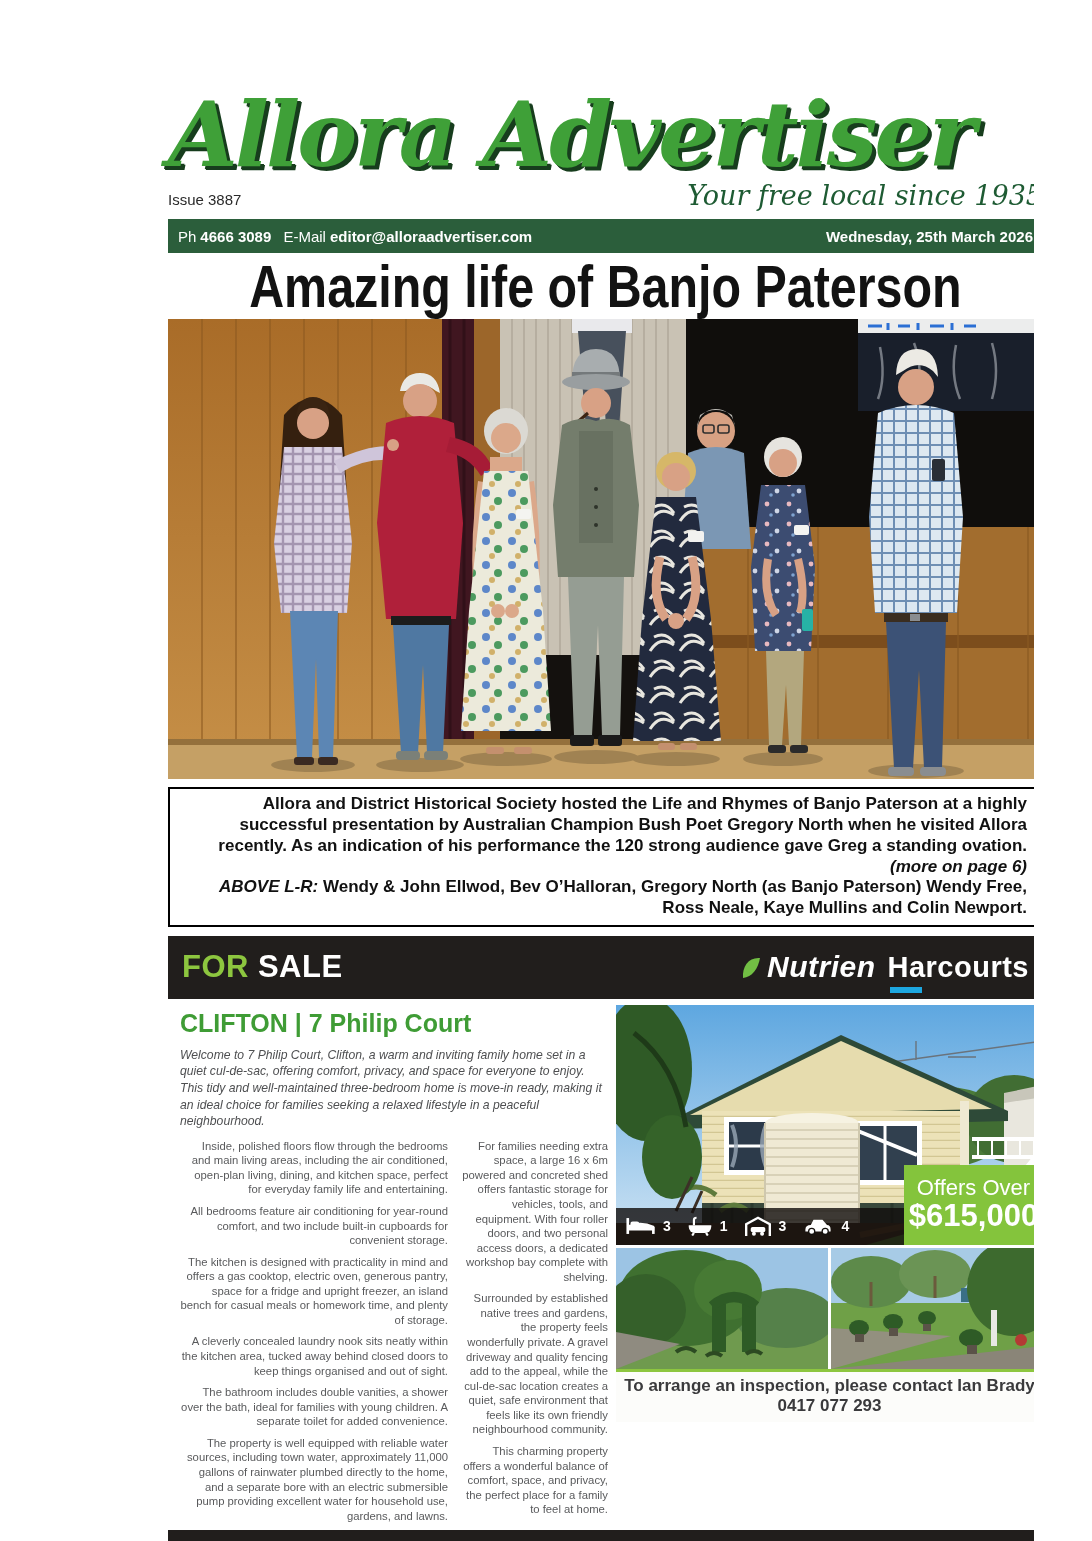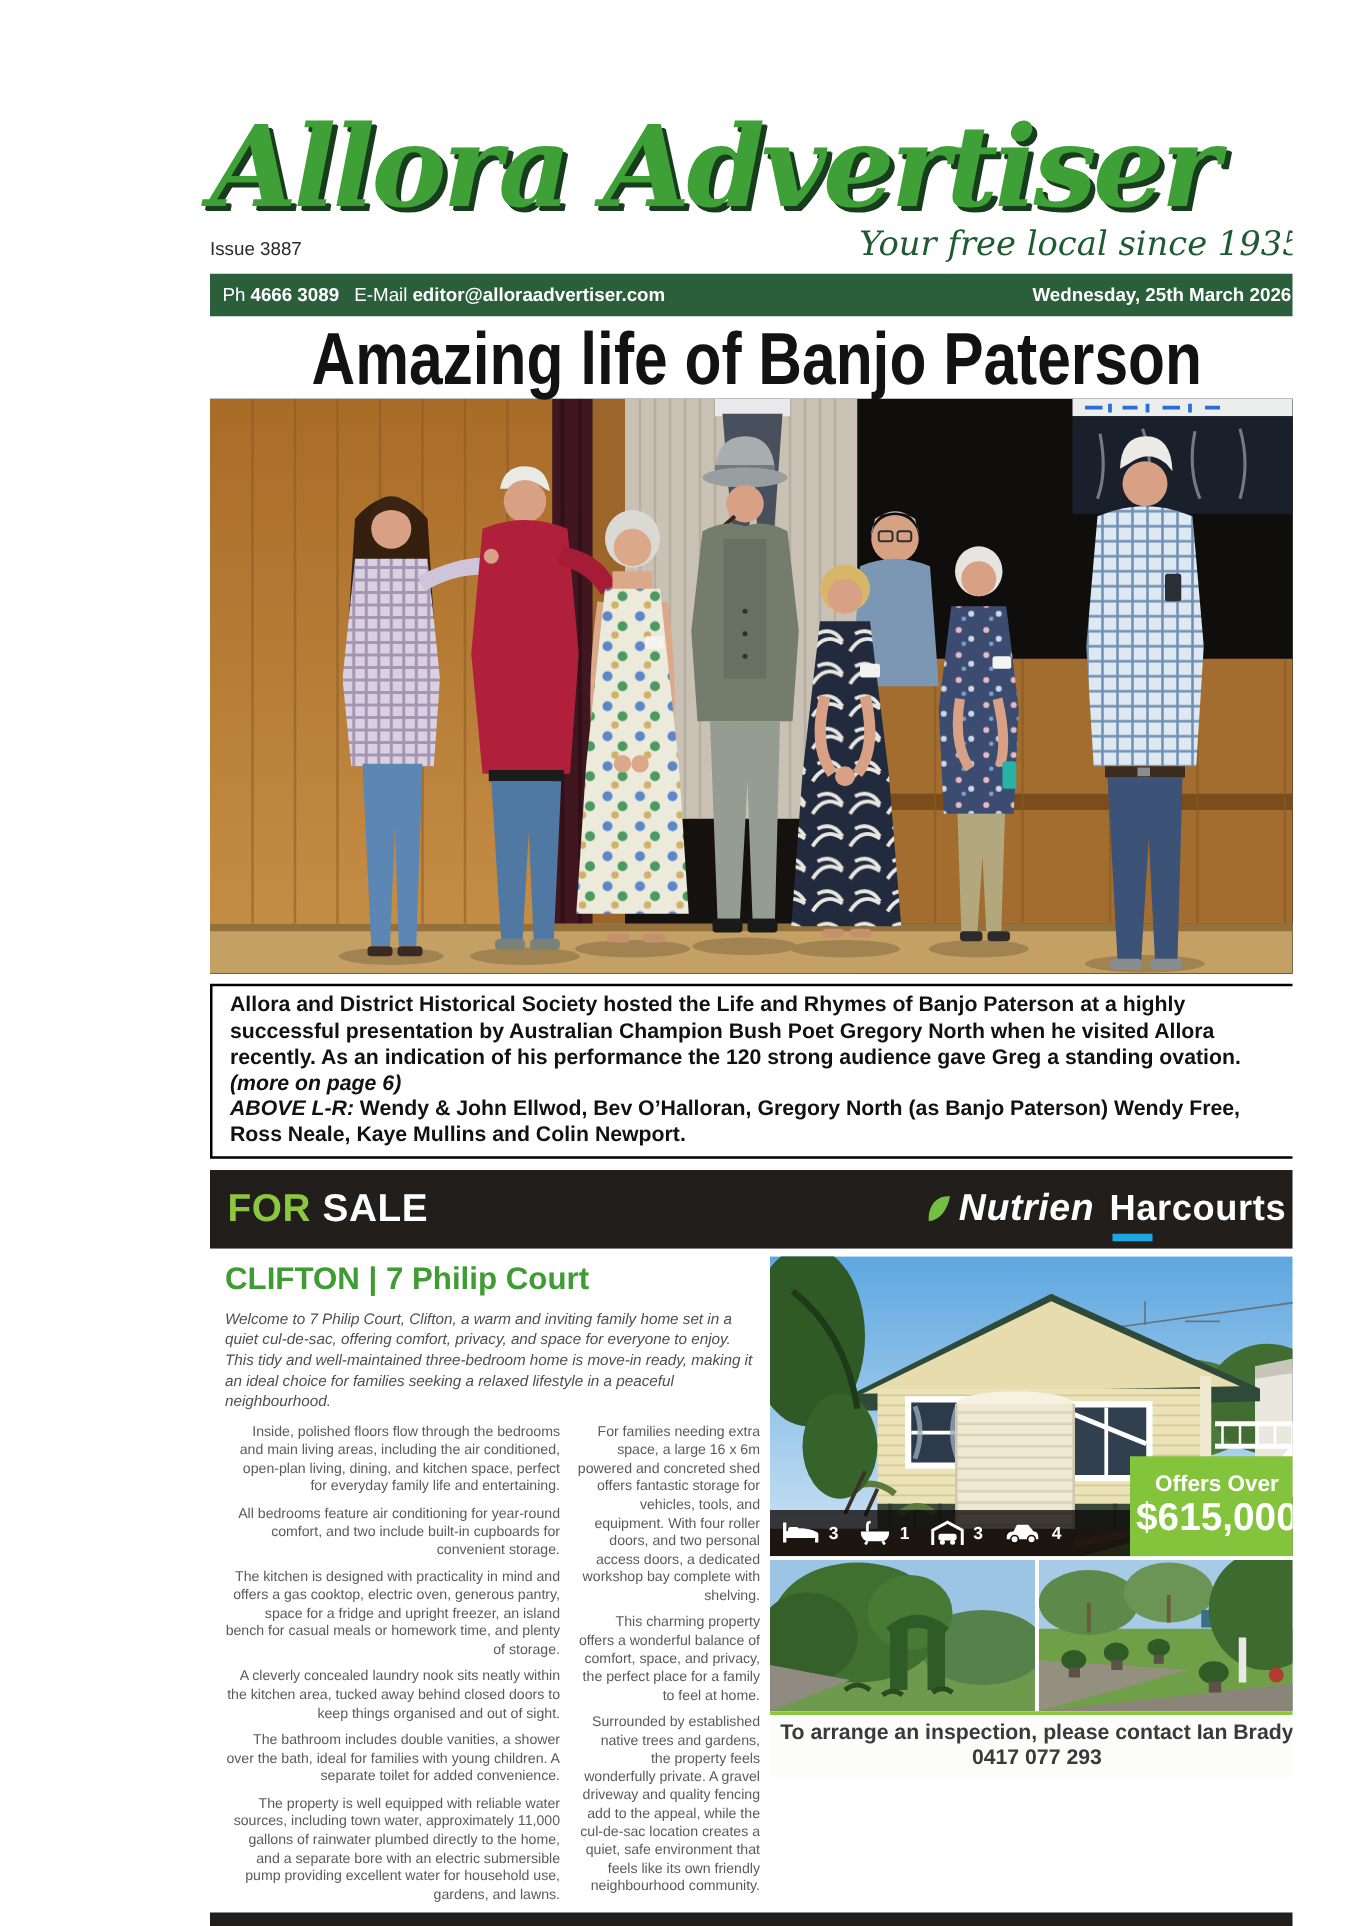--- a/index.html
+++ b/index.html
@@ -49,21 +49,21 @@
     display:inline-block;transform:scaleX(.82);transform-origin:center;
     font-weight:bold;font-size:59px;line-height:1.02;color:#121212;letter-spacing:0px;
     white-space:nowrap;
   }
   .photo-wrap{width:875px;height:460px;overflow:hidden;background:#15120f;}
   .photo-wrap svg{display:block;}
 
   
   .caption{
     margin-top:8px;border:2px solid #000;background:#fff;
-    padding:5px 14px 6px 14px;text-align:left;
+    padding:5px 14px 6px 14px;text-align:right;
     font-weight:bold;font-size:17px;line-height:1.22;color:#111;
   }
   .caption .ital{font-style:italic;}
 
   
   .ad{margin-top:9px;}
   .ad-header{
     height:63px;background:var(--ad-black);
     display:flex;align-items:center;justify-content:space-between;
     padding:0 14px;
@@ -103,21 +103,21 @@
     background:rgba(16,13,11,.8);display:flex;align-items:center;
     padding:0 10px;color:#fff;font-weight:bold;font-size:14px;
   }
   .feature{display:flex;align-items:center;margin-right:16px;}
   .feature svg{margin-right:7px;display:block;}
   .price-badge{
     position:absolute;right:0;top:160px;width:139px;height:80px;
     background:var(--price-green);color:#fff;text-align:center;
     display:flex;flex-direction:column;justify-content:center;
   }
-  .price-badge .l1{font-weight:bold;font-size:18px;line-height:1.05;}
+  .price-badge .l1{font-weight:normal;font-size:22px;line-height:1.05;}
   .price-badge .l2{font-weight:bold;font-size:31px;line-height:1.1;}
   .thumbs{display:flex;margin-top:3px;}
   .thumb{width:212px;height:121px;overflow:hidden;}
   .thumb + .thumb{margin-left:3px;}
   .inspection{
     border-top:3px solid var(--accent-green);background:#fcfcfa;
     text-align:center;font-weight:bold;font-size:17px;color:#3a3a3c;
     padding:4px 0 6px 0;
   }
   .ad-footer{
@@ -353,22 +353,22 @@
             <div class="col1">
               <p>Inside, polished floors flow through the bedrooms and main living areas, including the air conditioned, open-plan living, dining, and kitchen space, perfect for everyday family life and entertaining.</p>
               <p>All bedrooms feature air conditioning for year-round comfort, and two include built-in cupboards for convenient storage.</p>
               <p>The kitchen is designed with practicality in mind and offers a gas cooktop, electric oven, generous pantry, space for a fridge and upright freezer, an island bench for casual meals or homework time, and plenty of storage.</p>
               <p>A cleverly concealed laundry nook sits neatly within the kitchen area, tucked away behind closed doors to keep things organised and out of sight.</p>
               <p>The bathroom includes double vanities, a shower over the bath, ideal for families with young children. A separate toilet for added convenience.</p>
               <p>The property is well equipped with reliable water sources, including town water, approximately 11,000 gallons of rainwater plumbed directly to the home, and a separate bore with an electric submersible pump providing excellent water for household use, gardens, and lawns.</p>
             </div>
             <div class="col2">
               <p>For families needing extra space, a large 16 x 6m powered and concreted shed offers fantastic storage for vehicles, tools, and equipment. With four roller doors, and two personal access doors, a dedicated workshop bay complete with shelving.</p>
+              <p>Surrounded by established native trees and gardens, the property feels wonderfully private. A gravel driveway and quality fencing add to the appeal, while the cul-de-sac location creates a quiet, safe environment that feels like its own friendly neighbourhood community.</p>
               <p>This charming property offers a wonderful balance of comfort, space, and privacy, the perfect place for a family to feel at home.</p>
-              <p>Surrounded by established native trees and gardens, the property feels wonderfully private. A gravel driveway and quality fencing add to the appeal, while the cul-de-sac location creates a quiet, safe environment that feels like its own friendly neighbourhood community.</p>
             </div>
           </div>
         </div>
 
         <div class="ad-photos">
           <div class="main-photo">
             <svg width="427" height="240" viewBox="0 0 427 240">
               <defs>
                 <linearGradient id="sky" x1="0" y1="0" x2="0" y2="1">
                   <stop offset="0" stop-color="#5ea7e0"></stop>

